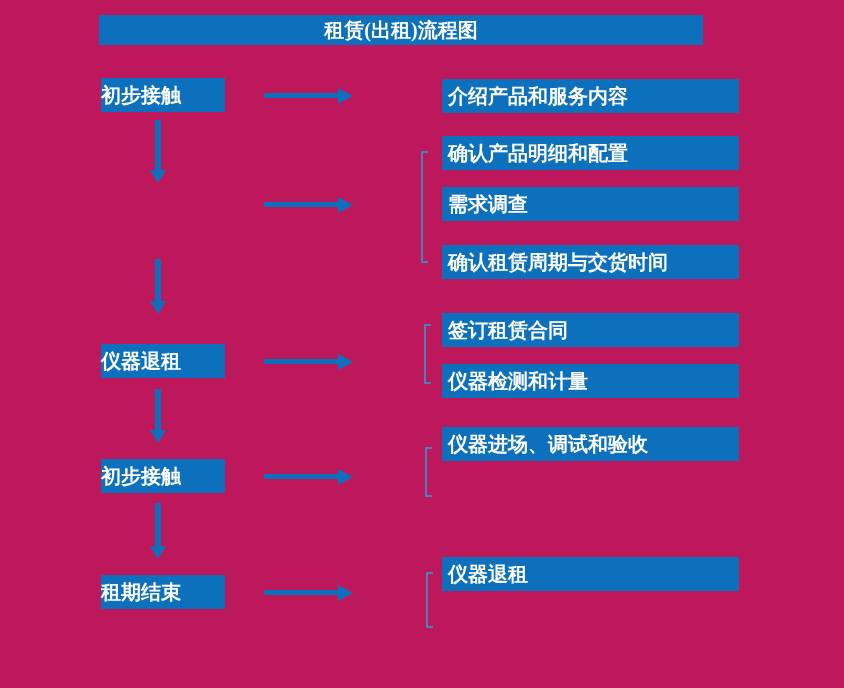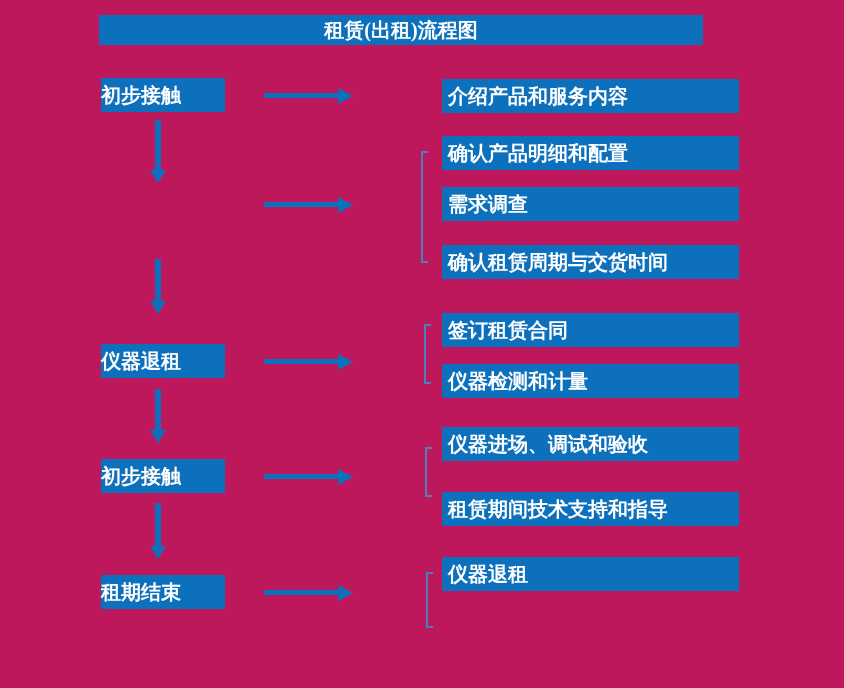--- a/index.html
+++ b/index.html
@@ -93,17 +93,16 @@
   <div class="output-box" style="top:79px">介绍产品和服务内容</div>
 
   <div class="output-box" style="top:136px">确认产品明细和配置</div>
   <div class="output-box" style="top:187px">需求调查</div>
   <div class="output-box" style="top:245px">确认租赁周期与交货时间</div>
 
   <div class="output-box" style="top:313px">签订租赁合同</div>
   <div class="output-box" style="top:364px">仪器检测和计量</div>
 
   <div class="output-box" style="top:427px">仪器进场、调试和验收</div>
-  <div class="output-box" style="top:492px">租赁期间技术支持和指导</div>
 
   <div class="output-box" style="top:557px">仪器退租</div>
 
 </div>
 
 </body></html>

